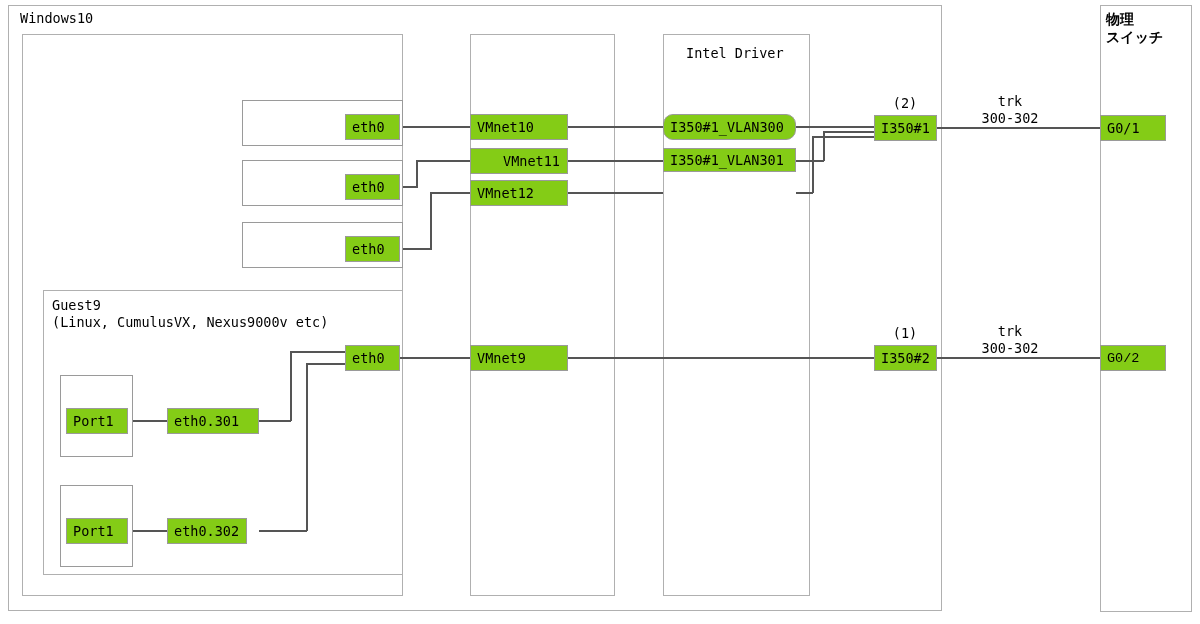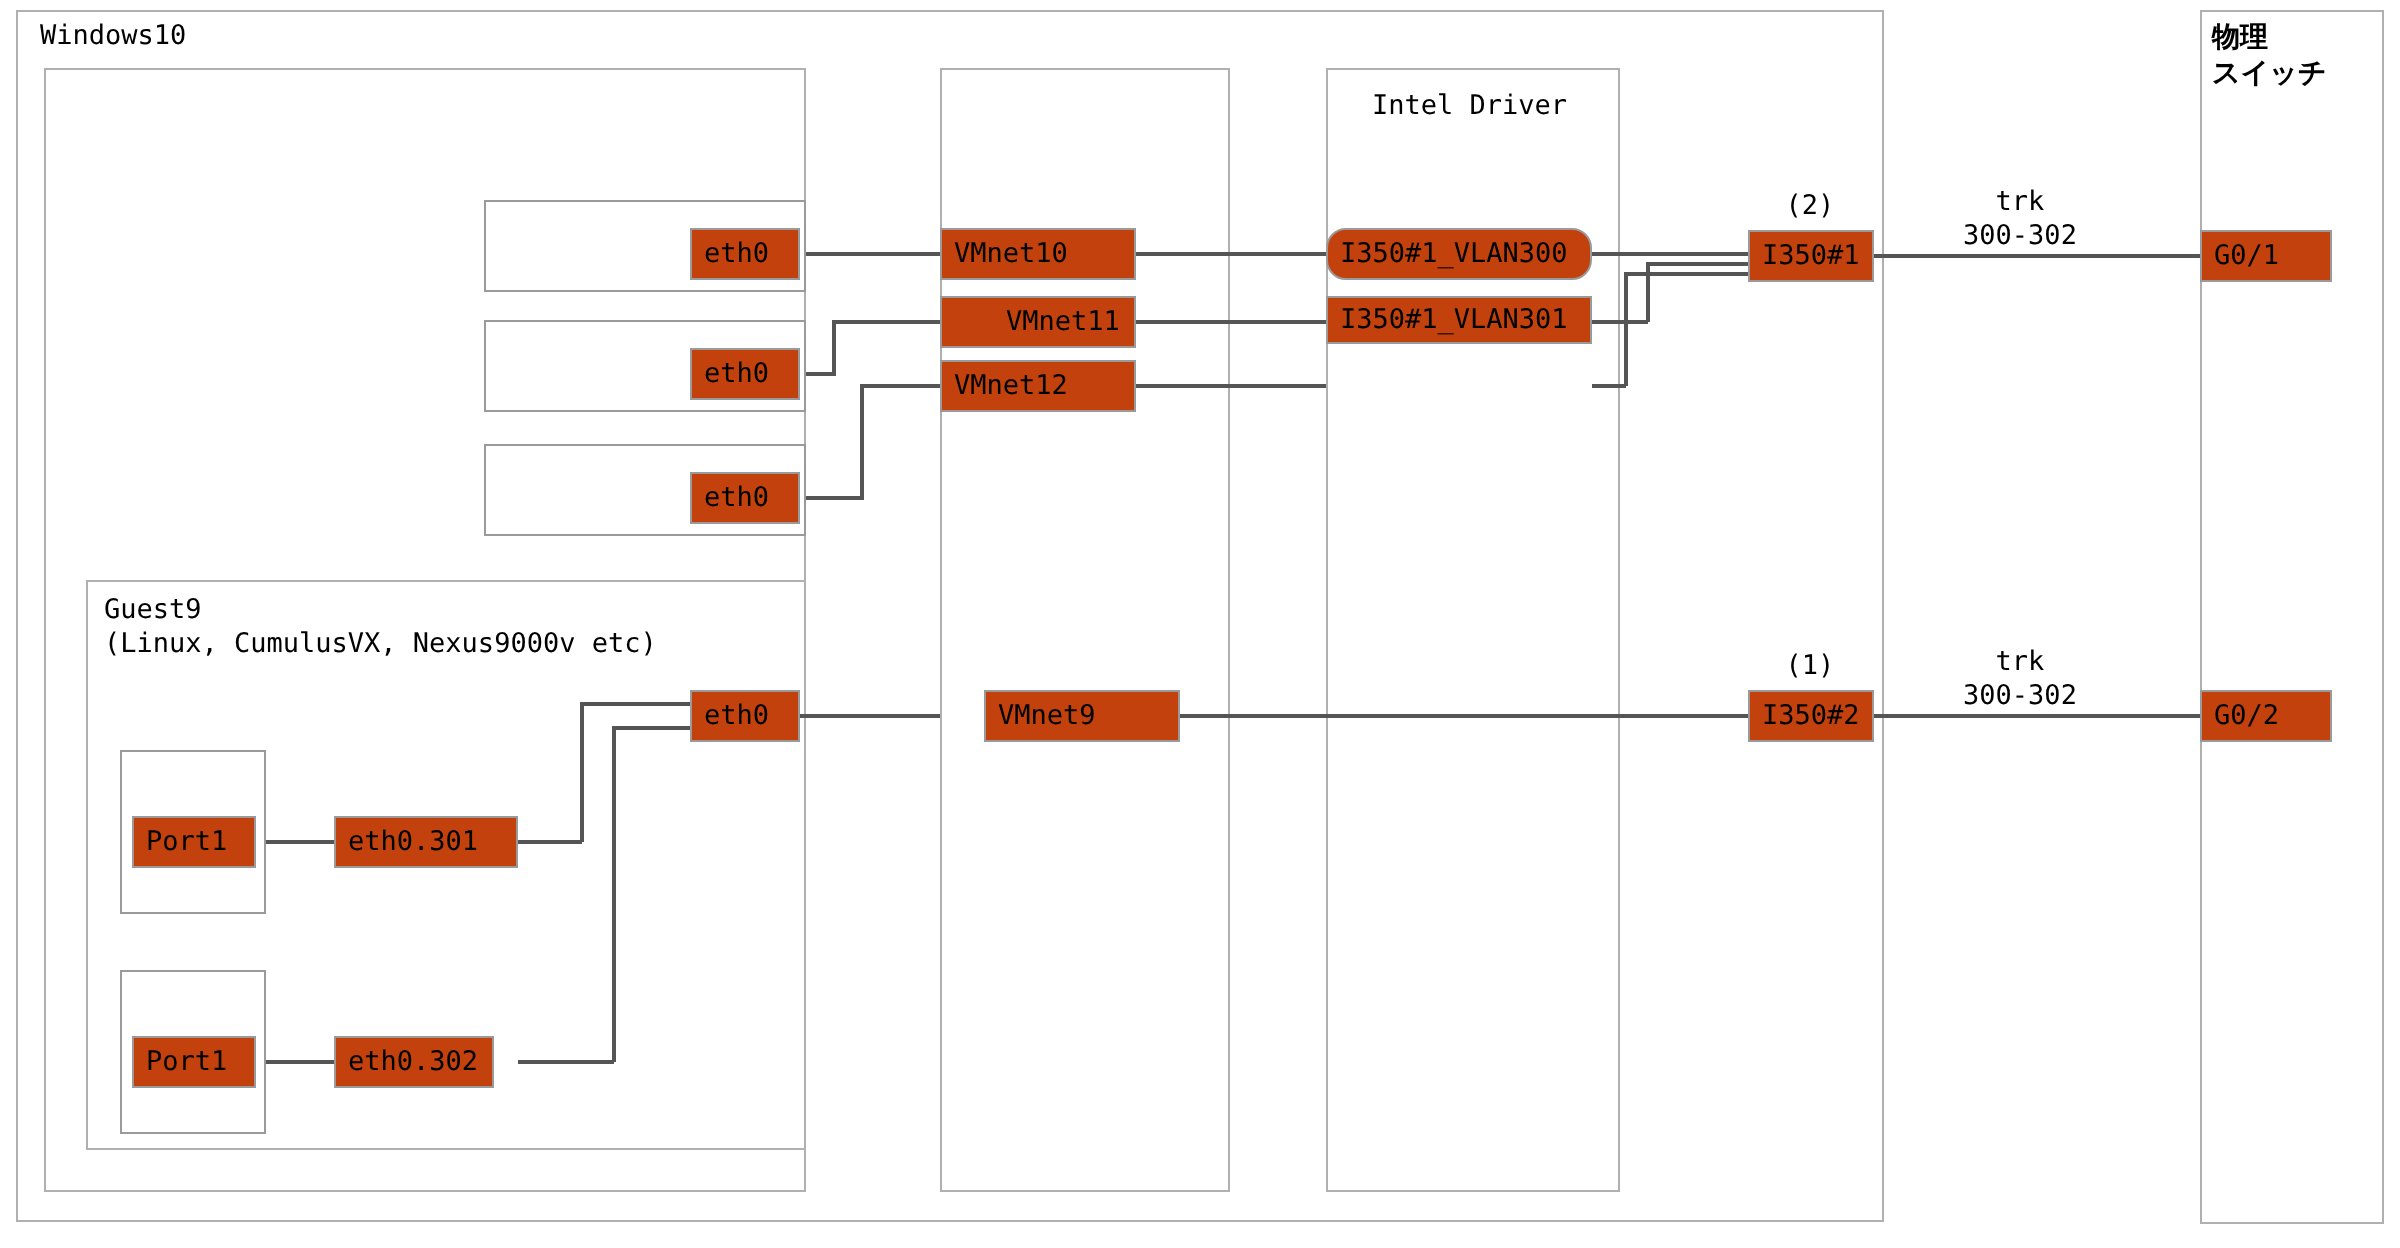--- a/index.html
+++ b/index.html
@@ -33,21 +33,21 @@
   .jp {
     font-family: "DejaVu Sans", "Liberation Sans", sans-serif;
     font-weight: bold;
     font-size: 14px;
     line-height: 18px;
   }
   
   .node {
     position: absolute;
     border: 1.2px solid #9a9a9a;
-    background: #c2410c;
+    background: #84cc16;
     box-sizing: border-box;
     font-size: 13.5px;
     color: #000;
     display: flex;
     align-items: center;
     white-space: pre;
     z-index: 4;
   }
   .node.pad { padding-left: 6px; }
   
@@ -122,33 +122,33 @@
   <div class="node pad" style="left:167px; top:408px; width:92px; height:26px;">eth0.301</div>
 
   <div class="nodebox" style="left:60px; top:485px; width:73px; height:82px;"></div>
   <div class="nodebox-label" style="left:77px; top:492px;">br302</div>
   <div class="node pad" style="left:66px; top:518px; width:62px; height:26px;">Port1</div>
   <div class="node pad" style="left:167px; top:518px; width:80px; height:26px;text-align:center;">eth0.302</div>
 
   <div class="node pad" style="left:470px; top:114px; width:98px; height:26px;">VMnet10</div>
   <div class="node pad" style="left:470px; top:148px; width:98px; height:26px;padding-left:32px;">VMnet11</div>
   <div class="node pad" style="left:470px; top:180px; width:98px; height:26px;">VMnet12</div>
-  <div class="node pad" style="left:492px; top:345px; width:98px; height:26px;">VMnet9</div>
+  <div class="node pad" style="left:470px; top:345px; width:98px; height:26px;">VMnet9</div>
 
   <div class="node pad" style="left:663px; top:114px; width:133px; height:26px;border-radius:10px;">I350#1_VLAN300</div>
   <div class="node pad" style="left:663px; top:148px; width:133px; height:24px;text-align:right;">I350#1_VLAN301</div>
 
   <div class="label" style="left:875px; top:95px; width:60px;">(2)</div>
   <div class="node pad" style="left:874px; top:115px; width:63px; height:26px;">I350#1</div>
 
   <div class="label" style="left:875px; top:325px; width:60px;">(1)</div>
   <div class="node pad" style="left:874px; top:345px; width:63px; height:26px;">I350#2</div>
 
   <div class="node pad" style="left:1100px; top:115px; width:66px; height:26px;">G0/1</div>
-  <div class="node pad" style="left:1100px; top:345px; width:66px; height:26px;">G0/2</div>
+  <div class="node pad" style="left:1100px; top:345px; width:66px; height:26px;font-family:Liberation Mono, monospace;">G0/2</div>
 
   <div class="label" style="left:950px; top:93px; width:120px;"><span>trk</span><br><span>300-302</span></div>
 
   <div class="label" style="left:950px; top:323px; width:120px;"><span>trk</span><br><span>300-302</span></div>
 
   <div class="wire wh" style="left:400px; top:126px; width:70px;"></div>
 
   <div class="wire wh" style="left:400px; top:186px; width:17px;"></div>
   <div class="wire wv" style="left:416px; top:160px; width:1.6px; height:28px;"></div>
   <div class="wire wh" style="left:416px; top:160px; width:54px;"></div>

